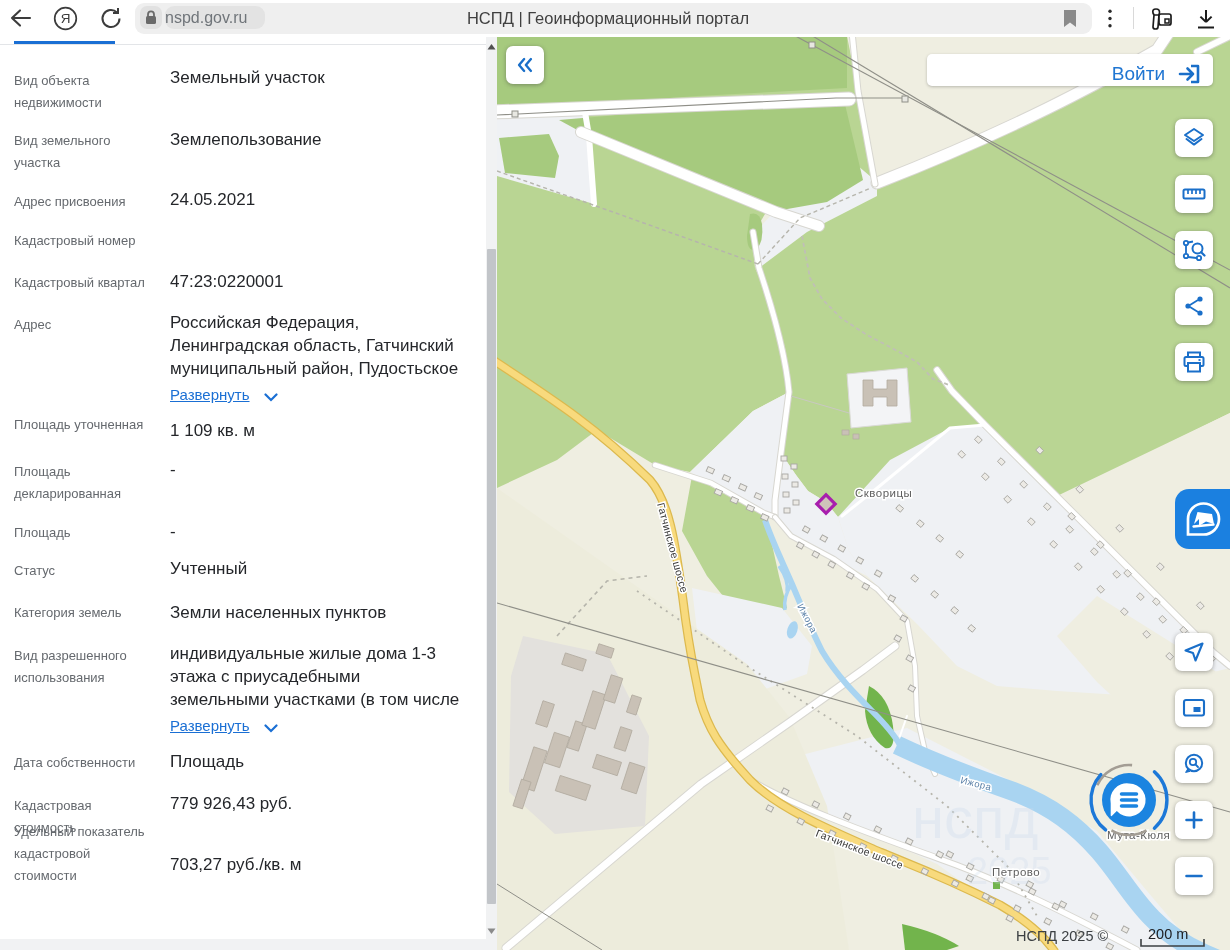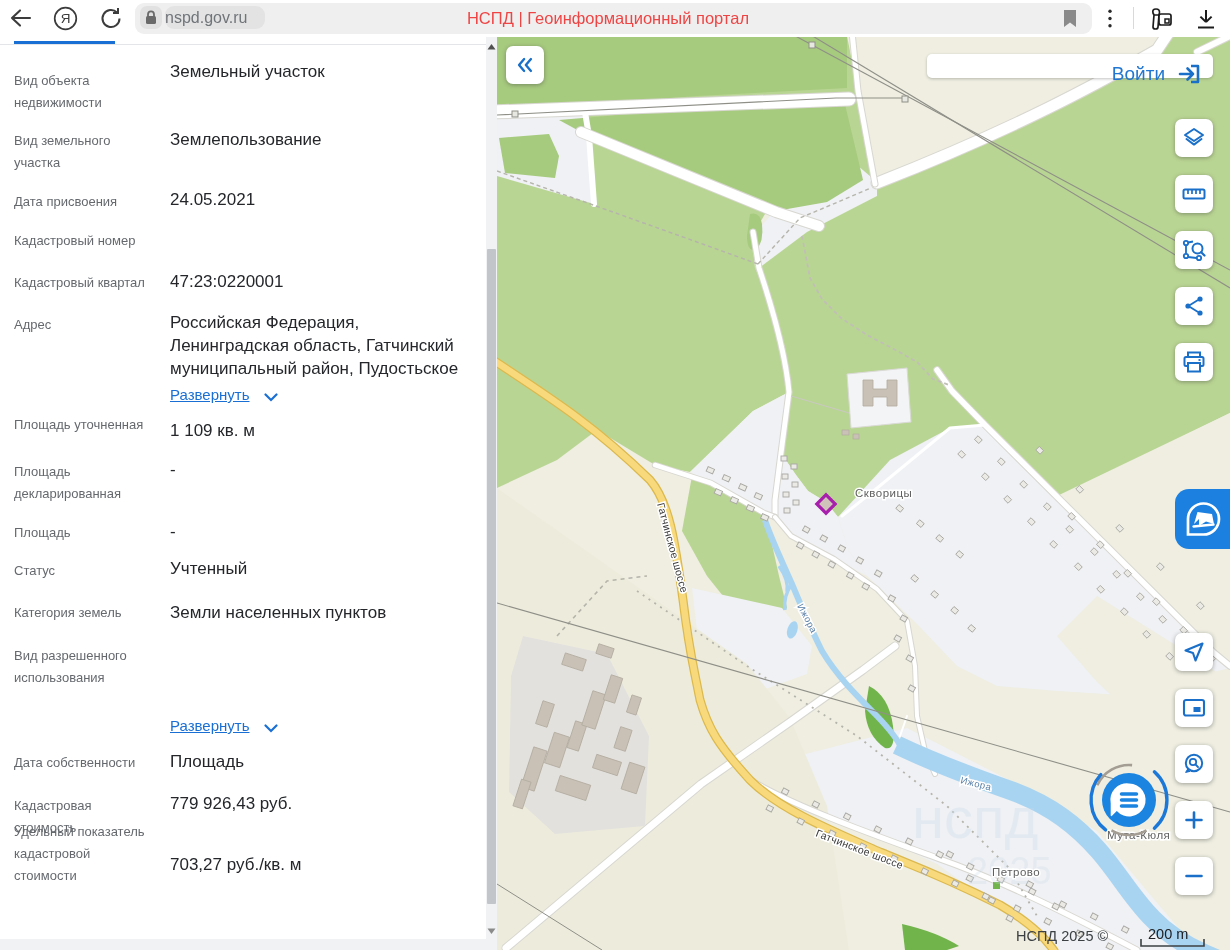--- a/index.html
+++ b/index.html
@@ -6,38 +6,38 @@
   html,body { width:1230px; height:950px; overflow:hidden; background:#fff;
     font-family:"Liberation Sans", sans-serif; }
   .abs { position:absolute; }
   
   #chrome { position:absolute; left:0; top:0; width:1230px; height:37px; background:#fff; z-index:50; }
   #addrbar { position:absolute; left:135px; top:3px; width:957px; height:31px; background:#efefef; border-radius:9px; }
   #lockbadge { position:absolute; left:140px; top:6px; width:22px; height:23px; background:#e1e1e1; border-radius:7px; }
   #domainpill { position:absolute; left:165px; top:6px; width:100px; height:23px; background:#e3e3e3; border-radius:9px;
      color:#70757a; font-size:16px; line-height:23px; text-align:left; }
   #pagetitle { position:absolute; left:343px; top:0; width:530px; height:36px; line-height:37px; text-align:center;
-     color:#ef4444; font-size:16.5px; }
+     color:#404040; font-size:16.5px; }
   
   #panel { position:absolute; left:0; top:37px; width:497px; height:913px; background:#fff; z-index:10; }
   .lbl { position:absolute; left:14px; width:152px; color:#65696e; font-size:13px; line-height:22px; }
   .val { position:absolute; left:170px; width:292px; color:#24262a; font-size:17px; line-height:23px; }
   .lnk { position:absolute; left:170px; color:#1a6fd4; font-size:15px; }
   .lnk span { text-decoration:underline; }
   
   #vsb { position:absolute; left:486px; top:37px; width:11px; height:902px; background:#f1f2f3; z-index:40; }
   #vthumb { position:absolute; left:487px; top:249px; width:9px; height:655px; background:#c2c5c9; border-radius:1px; z-index:41; }
   #hsb { position:absolute; left:0; top:939px; width:497px; height:11px; background:#f1f2f3; z-index:40; }
   
   #map { position:absolute; left:497px; top:36px; width:733px; height:914px; z-index:5; }
   
   .mbtn { position:absolute; width:38px; height:38px; background:#fff; border-radius:7px;
      box-shadow:0 1px 4px rgba(60,60,60,.45); z-index:30; }
   .mbtn svg { position:absolute; left:50%; top:50%; transform:translate(-50%,-50%); }
-  #loginbar { position:absolute; left:927px; top:54px; width:286px; height:24px; background:#fff; border-radius:5px;
+  #loginbar { position:absolute; left:927px; top:54px; width:286px; height:32px; background:#fff; border-radius:5px;
      box-shadow:0 1px 3px rgba(80,80,80,.35); z-index:30; }
   #loginbar .t { position:absolute; right:48px; top:9px; color:#2076d2; font-size:19px; }
   #bluetab { position:absolute; left:1175px; top:489px; width:55px; height:60px; background:#1b80e0;
      border-radius:14px 0 0 14px; z-index:30; }
 </style>
 </head>
 <body>
 
 <div id="chrome">
   <svg class="abs" style="left:9px;top:7px" width="24" height="22" viewBox="0 0 24 22">
@@ -78,26 +78,26 @@
     <path d="M12 2 V14 M12 14 L6.4 8.6 M12 14 L17.6 8.6" stroke="#1c1c1c" stroke-width="2" fill="none"></path>
     <path d="M4 19.5 H20" stroke="#1c1c1c" stroke-width="2"></path>
   </svg>
 </div>
 
 <div id="panel">
   <div class="abs" style="left:0;top:0;width:497px;height:8px;background:#fff;border-bottom:1px solid #e3e5e8"></div>
   <div class="abs" style="left:14px;top:4px;width:101px;height:3px;background:#1a6fd4"></div>
 
   <div class="lbl" style="top:33px">Вид объекта<br>недвижимости</div>
-  <div class="val" style="top:23px">Земельный участок</div>
+  <div class="val" style="top:29px">Земельный участок</div>
 
   <div class="lbl" style="top:93px">Вид земельного<br>участка</div>
   <div class="val" style="top:91px">Землепользование</div>
 
-  <div class="lbl" style="top:154px">Дата присвоения</div>
+  <div class="lbl" style="top:154px">Адрес присвоения</div>
   <div class="val" style="top:151px">24.05.2021</div>
 
   <div class="lbl" style="top:193px">Кадастровый номер</div>
 
   <div class="lbl" style="top:235px">Кадастровый квартал</div>
   <div class="val" style="top:233px">47:23:0220001</div>
 
   <div class="lbl" style="top:277px">Адрес</div>
   <div class="val" style="top:274px">Российская Федерация, Ленинградская область, Гатчинский муниципальный район, Пудостьское</div>
   <div class="lnk" style="top:349px"><span>Развернуть</span>
@@ -115,20 +115,21 @@
   <div class="lbl" style="top:485px">Площадь</div>
   <div class="val" style="top:483px">-</div>
 
   <div class="lbl" style="top:523px">Статус</div>
   <div class="val" style="top:520px">Учтенный</div>
 
   <div class="lbl" style="top:565px">Категория земель</div>
   <div class="val" style="top:564px">Земли населенных пунктов</div>
 
   <div class="lbl" style="top:608px">Вид разрешенного<br>использования</div>
+  <div class="val" style="top:605px">индивидуальные жилые дома 1-3 этажа с приусадебными земельными участками (в том числе</div>
   <div class="lnk" style="top:680px"><span>Развернуть</span>
     <svg style="vertical-align:-2px;margin-left:10px" width="14" height="9" viewBox="0 0 14 9">
         <path d="M1.5 1.5 L7 7 L12.5 1.5" stroke="#1a6fd4" stroke-width="2.2" fill="none" stroke-linecap="round"></path>
       </svg>
   </div>
 
   <div class="lbl" style="top:715px">Дата собственности</div>
   <div class="val" style="top:713px">Площадь</div>
 
   <div class="lbl" style="top:758px">Кадастровая<br>стоимость</div>

